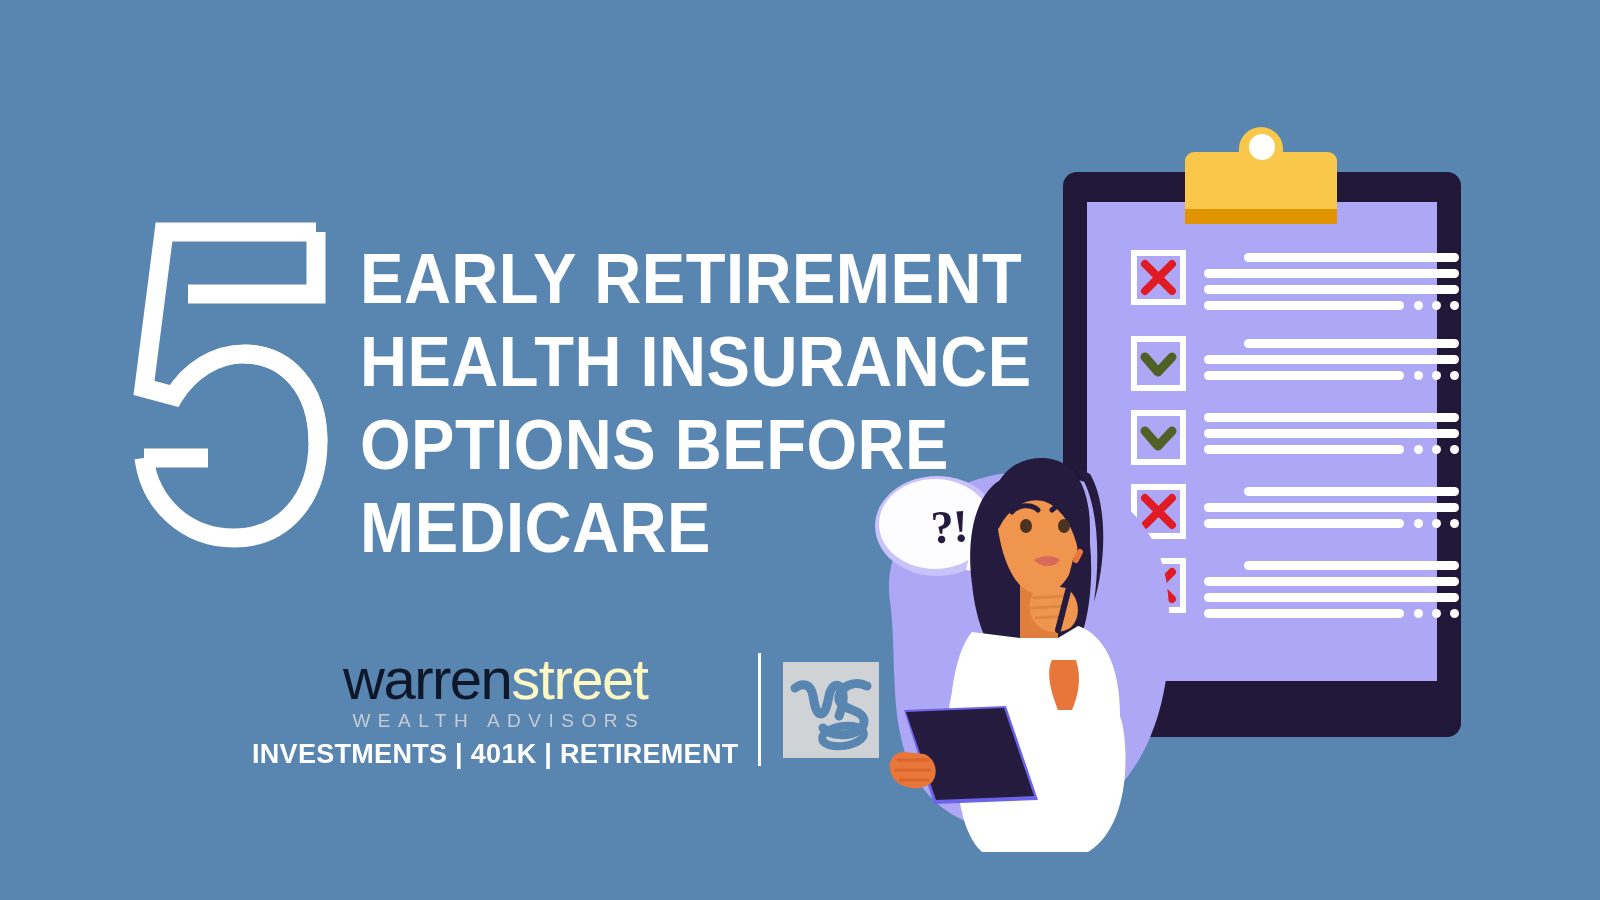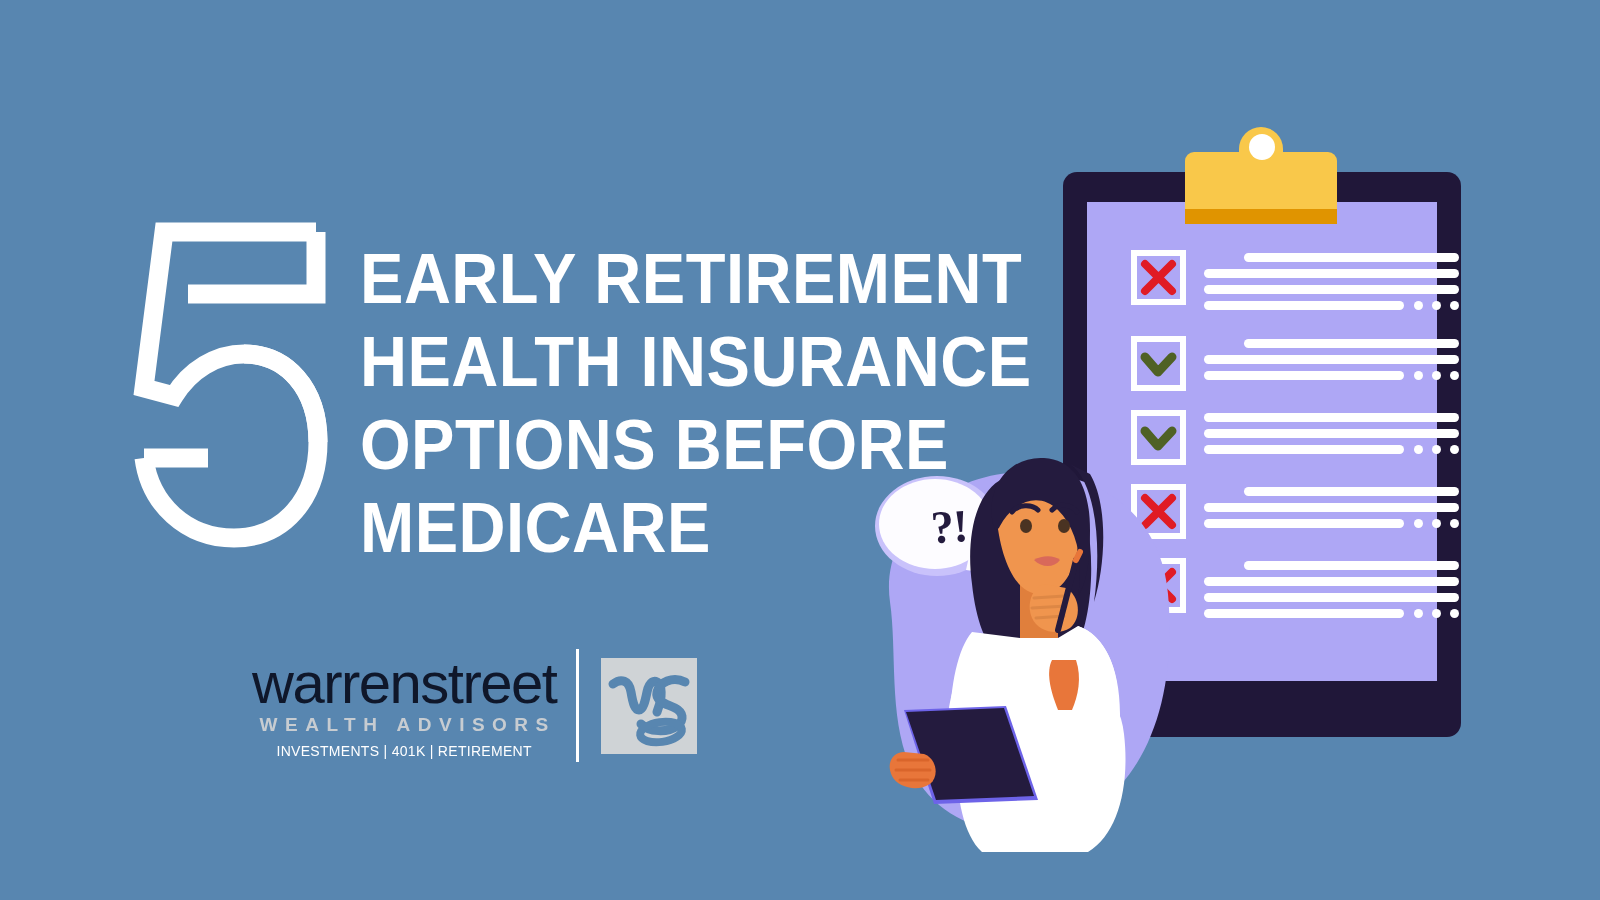--- a/index.html
+++ b/index.html
@@ -46,33 +46,33 @@
   }
   .logo-text { text-align:center; }
   .logo-wordmark {
     font-size:58px;
     font-weight:normal;
     letter-spacing:-1.5px;
     line-height:60px;
     white-space:nowrap;
   }
   .logo-warren { color:#0f172a; }
-  .logo-street { color:#0f172a; }
+  .logo-street { color:#fef9c3; }
   .logo-sub {
     color:#c7ccd1;
     font-size:19px;
     letter-spacing:7.5px;
     padding-left:7px;
     margin-top:1px;
-    font-weight:bold;
+    font-weight:normal;
   }
   .logo-tagline {
     color:#ffffff;
-    font-size:14px;
-    font-weight:normal;
+    font-size:27px;
+    font-weight:bold;
     letter-spacing:0.3px;
     margin-top:7px;
     text-align:center;
   }
   .logo-divider {
     width:3px; height:113px;
     background:#ffffff;
     margin:0 22px 0 20px;
   }
   .logo-monogram {

